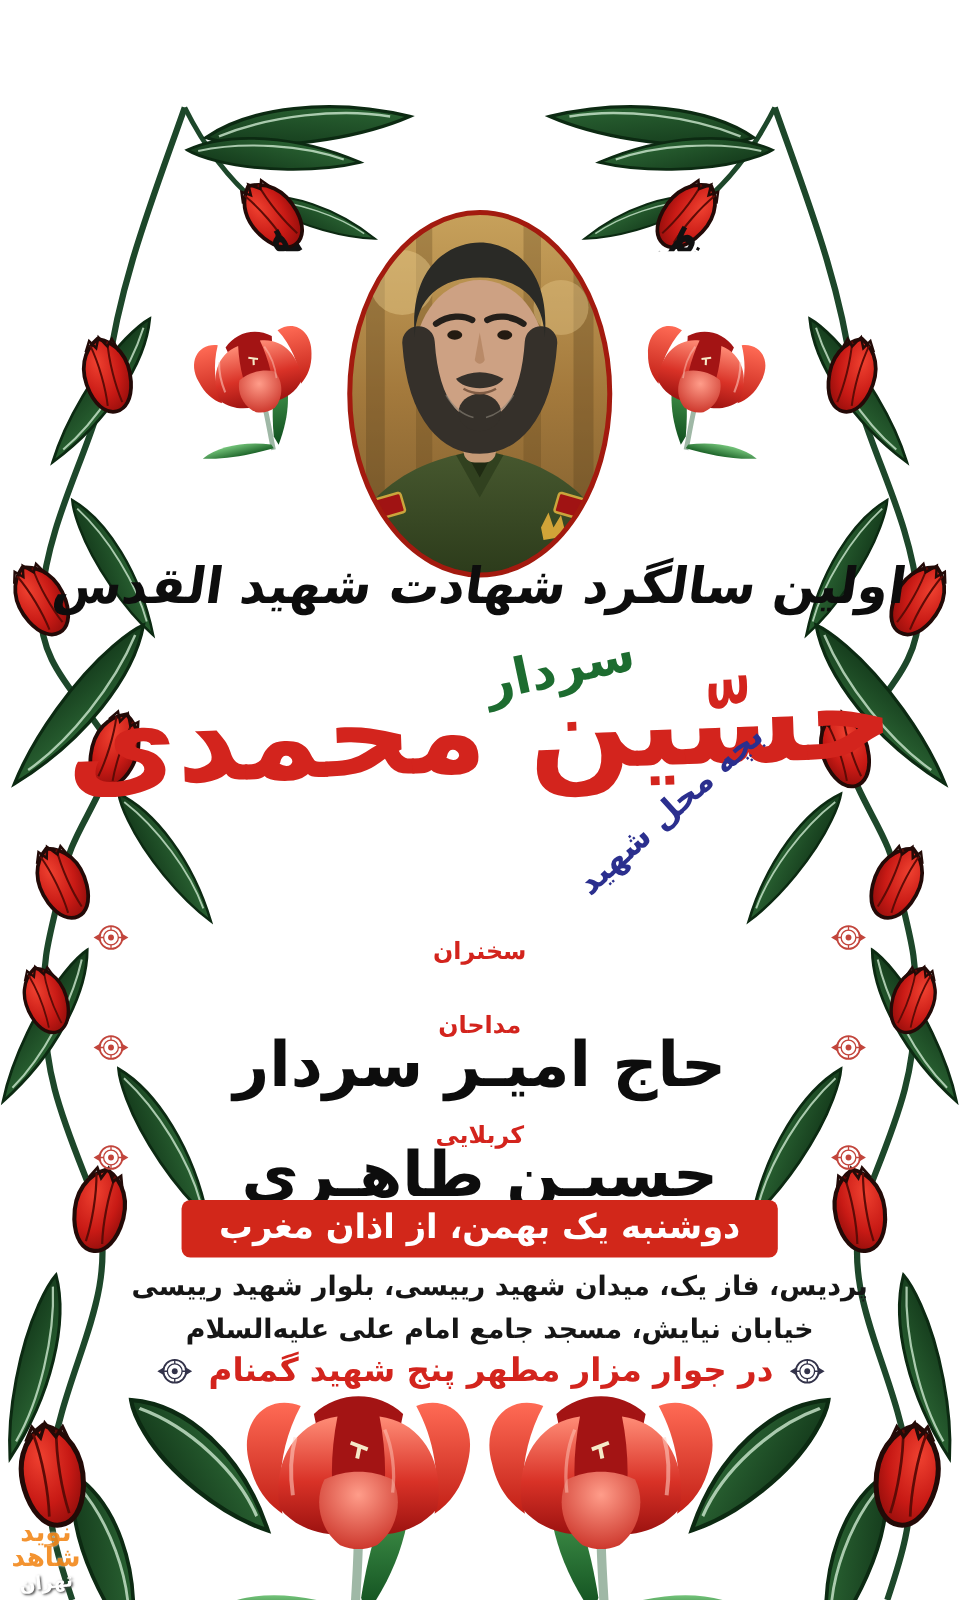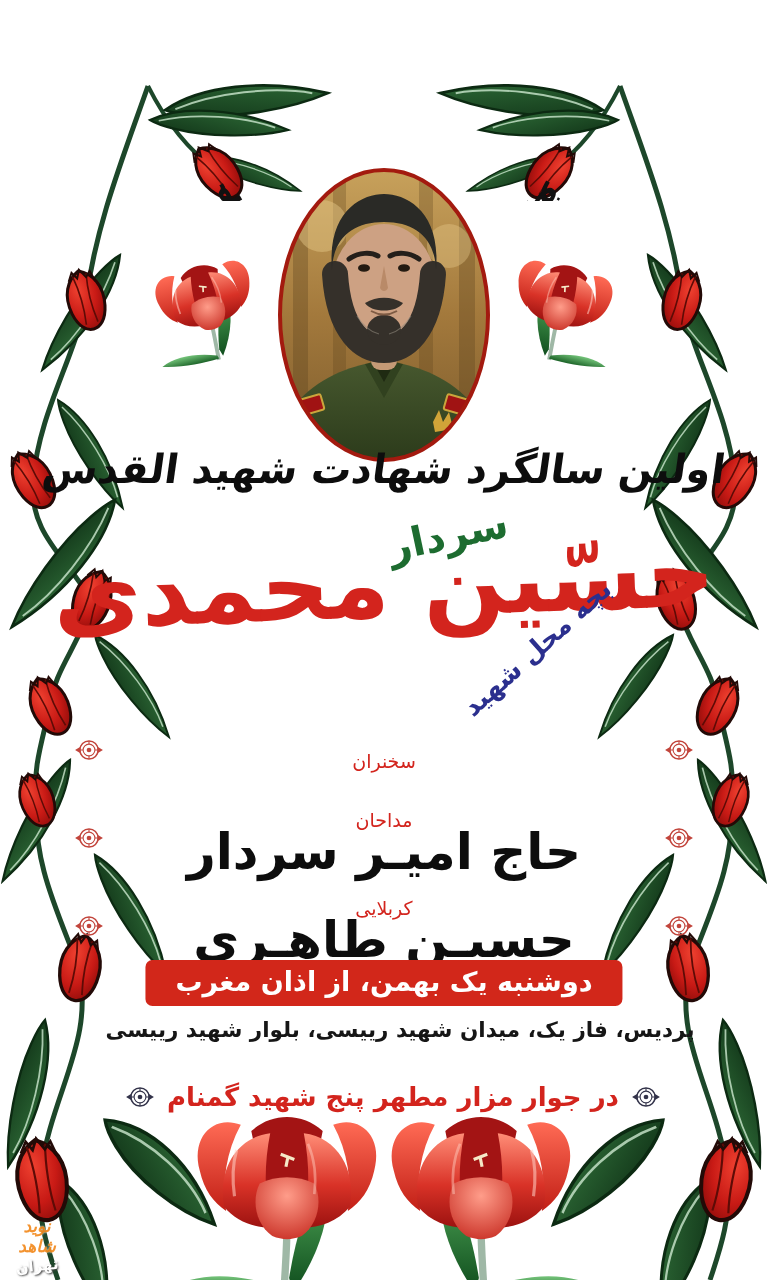--- a/index.html
+++ b/index.html
@@ -30,21 +30,21 @@
     left:537px;top:648px;transform:translate(-50%,-50%) rotate(-42deg);
     font-size:26px;font-weight:bold;color:var(--blue,#2b2f8e);white-space:nowrap;
   }
   .speakers{left:50%;top:706px;transform:translateX(-50%);width:620px;}
   .speaker-row{
     position:relative;height:88px;display:flex;align-items:center;
     justify-content:space-between;
   }
   .speaker-center{flex:1;text-align:center;position:relative;}
   .speaker-role{
-    display:block;font-size:19px;font-weight:normal;color:var(--red,#d3241d);
+    display:block;font-size:19px;font-weight:bold;color:var(--red,#d3241d);
     line-height:18px;margin-bottom:-6px;margin-top:16px;
   }
   .speaker-name{
     display:block;font-size:50px;font-weight:bold;color:var(--ink,#0d0d0d);
     line-height:58px;white-space:nowrap;letter-spacing:-1px;
   }
   .orn{width:30px;height:30px;flex:0 0 30px;}
   .orn-red{color:#c2453c;}
   .orn-dark{color:#33334a;}
   .banner{
@@ -60,22 +60,22 @@
   .location{
     left:0;right:0;top:1082px;display:flex;align-items:center;
     justify-content:center;gap:12px;padding-left:18px;
   }
   .location-text{
     font-size:26px;font-weight:bold;color:var(--red,#d3241d);white-space:nowrap;
   }
   .watermark{
     left:2px;bottom:4px;width:70px;text-align:center;line-height:20px;z-index:5;
   }
-  .wm1{display:block;color:#f28a1f;font-weight:bold;font-size:17px;
-       opacity:.92;text-shadow:0 0 2px #ffffff;font-style:italic;}
+  .wm1{display:block;color:#f28a1f;font-weight:bold;font-size:21px;
+       opacity:.92;text-shadow:0 0 2px #ffffff;}
   .wm2{display:block;color:#ffffff;font-weight:bold;font-size:15px;
        transform:rotate(-6deg);text-shadow:1px 1px 2px #444444;}
   svg text{font-family:"DejaVu Sans",sans-serif;}
 </style>
 </head>
 <body>
 
 <div class="canvas">
 
   <svg class="abs" style="left:0;top:0;z-index:0;" width="768" height="1280" viewBox="0 0 768 1280">
@@ -324,20 +324,21 @@
         <circle r="2.2" fill="currentColor"></circle>
         <path d="M0,-8.5 L0,-5.5 M0,8.5 L0,5.5 M-8.5,0 L-5.5,0 M8.5,0 L5.5,0" stroke="currentColor" stroke-width="1"></path>
       </svg>
     </div>
   </div>
 
   <div class="abs banner" style="z-index:2;">دوشنبه یک بهمن، از اذان مغرب</div>
 
   <div class="abs address" style="z-index:2;padding-left:32px;">
     <div>پردیس، فاز یک، میدان شهید رییسی، بلوار شهید رییسی</div>
+    <div>خیابان نیایش، مسجد جامع امام علی علیه‌السلام</div>
   </div>
 
   <div class="abs location" style="z-index:2;">
     <svg class="orn orn-dark" viewBox="-14 -14 28 28">
       <path d="M-13,0 L-8,-3 L-8,3 Z M13,0 L8,-3 L8,3 Z" fill="currentColor"></path>
       <circle r="8.5" fill="none" stroke="currentColor" stroke-width="1.4"></circle>
       <circle r="5.5" fill="none" stroke="currentColor" stroke-width="1"></circle>
       <circle r="2.2" fill="currentColor"></circle>
       <path d="M0,-8.5 L0,-5.5 M0,8.5 L0,5.5 M-8.5,0 L-5.5,0 M8.5,0 L5.5,0" stroke="currentColor" stroke-width="1"></path>
     </svg>

